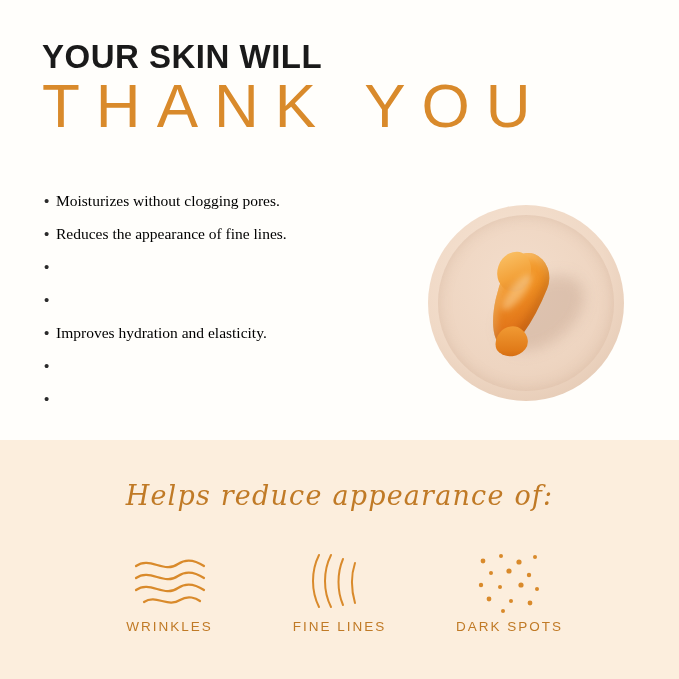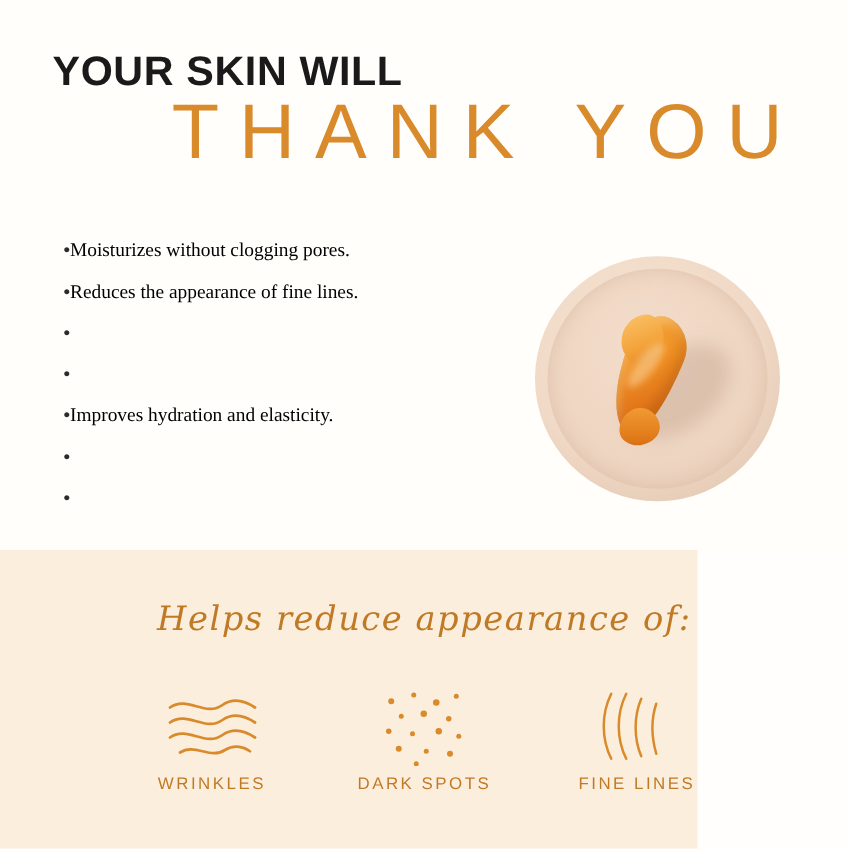--- a/index.html
+++ b/index.html
@@ -19,21 +19,20 @@
     height: 679px;
     background: #fffefc;
   }
   
   .top-section {
     position: absolute;
     left: 0; top: 0;
     width: 679px;
     height: 440px;
     background: #fffefb;
-    text-align: right;
   }
   .headline-1 {
     position: absolute;
     left: 42px;
     top: 38px;
     font-size: 33px;
     font-weight: bold;
     letter-spacing: 0.5px;
     color: #1a1a1a;
     font-family: "Liberation Sans", sans-serif;
@@ -138,21 +137,21 @@
     width: 14px; height: 44px;
     border-radius: 50%;
     background: rgba(255,230,185,0.45);
     filter: blur(3px);
     transform: rotate(16deg);
   }
   
   .bottom-section {
     position: absolute;
     left: 0; top: 440px;
-    width: 558px;
+    width: 679px;
     height: 239px;
     background: #fceedd;
   }
   .script-heading {
     position: absolute;
     left: 0; top: 40px;
     width: 679px;
     text-align: center;
     font-family: "DejaVu Serif", serif;
     font-style: italic;
@@ -243,20 +242,32 @@
       <div class="icon-cell">
         <div class="icon-art">
           <svg width="80" height="60" viewBox="0 0 80 60" fill="none" stroke="#d98a2b" stroke-width="2.2" stroke-linecap="round">
             <path d="M6 14 C20 4, 34 22, 48 12 C58 5, 68 10, 74 14"></path>
             <path d="M6 26 C20 16, 34 34, 48 24 C58 17, 68 22, 74 26"></path>
             <path d="M6 38 C20 28, 34 46, 48 36 C58 29, 68 34, 74 38"></path>
             <path d="M14 50 C26 42, 38 56, 50 48 C58 43, 66 46, 70 49"></path>
           </svg>
         </div>
         <div class="icon-label">WRINKLES</div>
+      </div>
+
+      <div class="icon-cell">
+        <div class="icon-art">
+          <svg width="70" height="62" viewBox="0 0 70 62" fill="none" stroke="#d98a2b" stroke-width="2" stroke-linecap="round">
+            <path d="M14 4 C6 20, 6 40, 14 56"></path>
+            <path d="M26 4 C18 20, 18 40, 26 56"></path>
+            <path d="M38 8 C32 22, 32 40, 38 54"></path>
+            <path d="M50 12 C46 24, 46 38, 50 52"></path>
+          </svg>
+        </div>
+        <div class="icon-label">FINE LINES</div>
       </div>
 
       <div class="icon-cell">
         <div class="icon-art">
           <svg width="74" height="62" viewBox="0 0 74 62" fill="#d98a2b">
             <circle cx="10" cy="10" r="2.4"></circle>
             <circle cx="28" cy="5" r="2"></circle>
             <circle cx="46" cy="11" r="2.6"></circle>
             <circle cx="62" cy="6" r="2"></circle>
             <circle cx="18" cy="22" r="2"></circle>
@@ -268,28 +279,16 @@
             <circle cx="64" cy="38" r="2"></circle>
             <circle cx="16" cy="48" r="2.4"></circle>
             <circle cx="38" cy="50" r="2"></circle>
             <circle cx="57" cy="52" r="2.4"></circle>
             <circle cx="30" cy="60" r="2"></circle>
           </svg>
         </div>
         <div class="icon-label">DARK SPOTS</div>
       </div>
 
-      <div class="icon-cell">
-        <div class="icon-art">
-          <svg width="70" height="62" viewBox="0 0 70 62" fill="none" stroke="#d98a2b" stroke-width="2" stroke-linecap="round">
-            <path d="M14 4 C6 20, 6 40, 14 56"></path>
-            <path d="M26 4 C18 20, 18 40, 26 56"></path>
-            <path d="M38 8 C32 22, 32 40, 38 54"></path>
-            <path d="M50 12 C46 24, 46 38, 50 52"></path>
-          </svg>
-        </div>
-        <div class="icon-label">FINE LINES</div>
-      </div>
-
     </div>
   </div>
 
 </div>
 
 </body></html>

